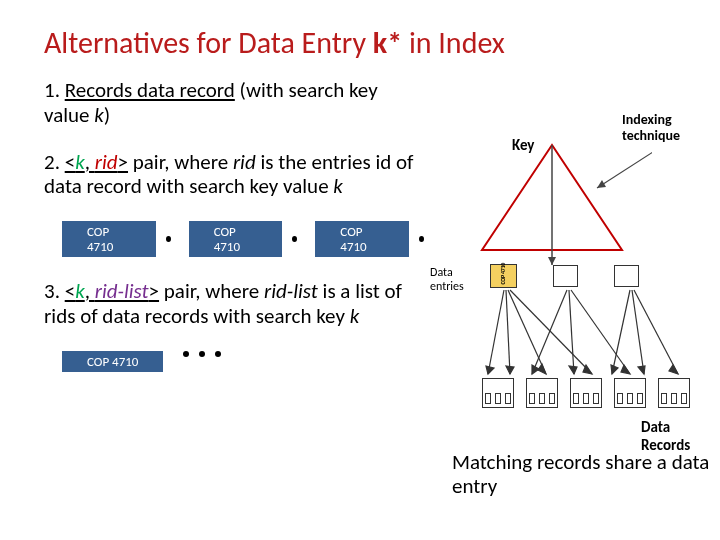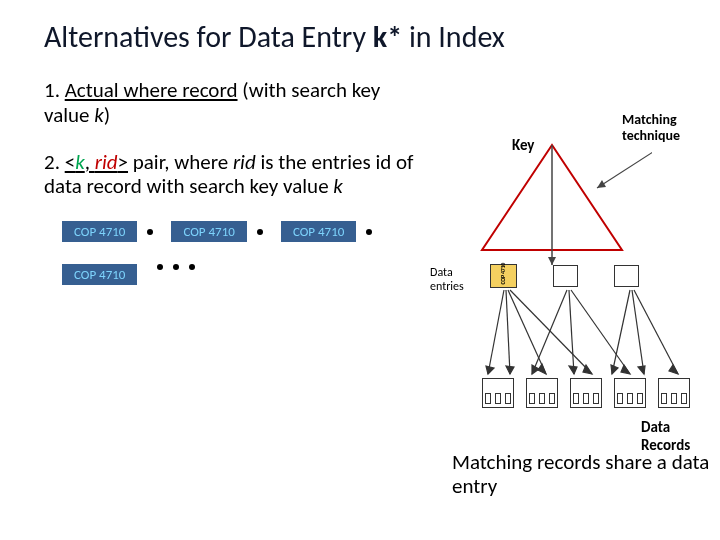--- a/index.html
+++ b/index.html
@@ -8,22 +8,22 @@
     height: 540px;
     font-family: Calibri, Arial, sans-serif;
     background: #fff;
     position: relative;
     color: #000;
     overflow: hidden;
   }
   .title {
     font-size: 30px;
     font-weight: 400;
-    padding: 18px 0 0 44px;
-    color: #0f172a;
+    padding: 24px 0 0 44px;
+    color: #b91c1c;
   }
   .title .kstar { font-weight: 700; }
   .left-col {
     position: absolute;
     left: 44px;
     top: 78px;
     width: 380px;
   }
   .item {
     font-size: 21px;
@@ -37,23 +37,23 @@
   .ridcol { color: #c00000; }
   .ridlistcol { color: #762e8f; }
   .boxrow {
     display: flex;
     gap: 18px;
     margin: 2px 0 22px 18px;
   }
   .boxrow.single { gap: 10px; margin-left: 18px; }
   .kbox {
     background: #365f91;
-    color: #7dd3fc;
+    color: #ffffff;
     font-size: 13px;
-    padding: 3px 12px;
+    padding: 3px 25px;
     display: inline-block;
   }
   .dotunit {
     display: flex;
     align-items: center;
   }
   .dot {
     width: 6px; height: 6px;
     background: #000;
     border-radius: 50%;
@@ -168,21 +168,21 @@
 </head>
 <body>
 
 <div class="title">
   <span>Alternatives for Data Entry </span><span class="kstar">k*</span><span> in Index</span>
 </div>
 
 <div class="left-col">
 
   <div class="item">
-    <span>1. </span><span class="u">Actual where record</span><span> (with search key value </span><span class="iem">k</span><span>)</span>
+    <span>1. </span><span class="u">Records data record</span><span> (with search key value </span><span class="iem">k</span><span>)</span>
   </div>
 
   <div class="item">
     <span>2. </span><span class="u"><span>&lt;</span><span class="iem kcol">k</span><span>, </span><span class="iem ridcol">rid</span><span>&gt;</span></span><span> pair, where </span><span class="iem">rid</span><span> is the entries id of data record with search key value </span><span class="iem">k</span>
   </div>
 
   <div class="boxrow">
     <span class="dotunit">
         <span class="kbox">COP 4710</span>
         <span class="dot"></span>
@@ -190,35 +190,38 @@
     <span class="dotunit">
         <span class="kbox">COP 4710</span>
         <span class="dot"></span>
       </span>
     <span class="dotunit">
         <span class="kbox">COP 4710</span>
         <span class="dot"></span>
       </span>
   </div>
 
+  <div class="item">
+    <span>3. </span><span class="u"><span>&lt;</span><span class="iem kcol">k</span><span>, </span><span class="iem ridlistcol">rid-list</span><span>&gt;</span></span><span> pair, where </span><span class="iem">rid-list</span><span> is a list of rids of data records with search key </span><span class="iem">k</span>
+  </div>
 
   <div class="boxrow single">
     <span class="kbox">COP 4710</span>
     <span class="dots3">
         <span></span>
         <span></span>
         <span></span>
       </span>
   </div>
 
 </div>
 
 <div class="right">
   <div class="keylbl">Key</div>
-  <div class="techlbl">Matching technique</div>
+  <div class="techlbl">Indexing technique</div>
 
   <svg class="tri" width="180" height="130">
     <polygon points="80,5 10,110 150,110" fill="none" stroke="#c00000" stroke-width="2"></polygon>
     <line x1="80" y1="5" x2="80" y2="125" stroke="#444" stroke-width="1.5"></line>
     <polygon points="80,125 76,117 84,117" fill="#444"></polygon>
     <line x1="195" y1="3" x2="125" y2="48" stroke="#444" stroke-width="1.2"></line>
     <polygon points="125,48 134,47 130,40" fill="#444"></polygon>
   </svg>
 
   <div class="entrieslbl">Data entries</div>

